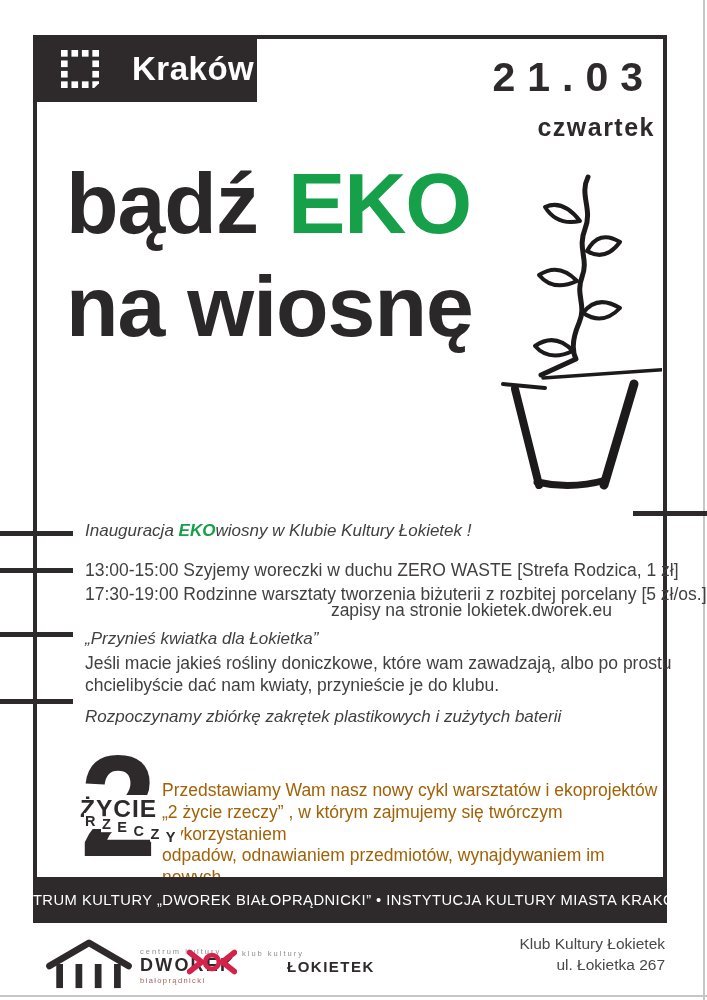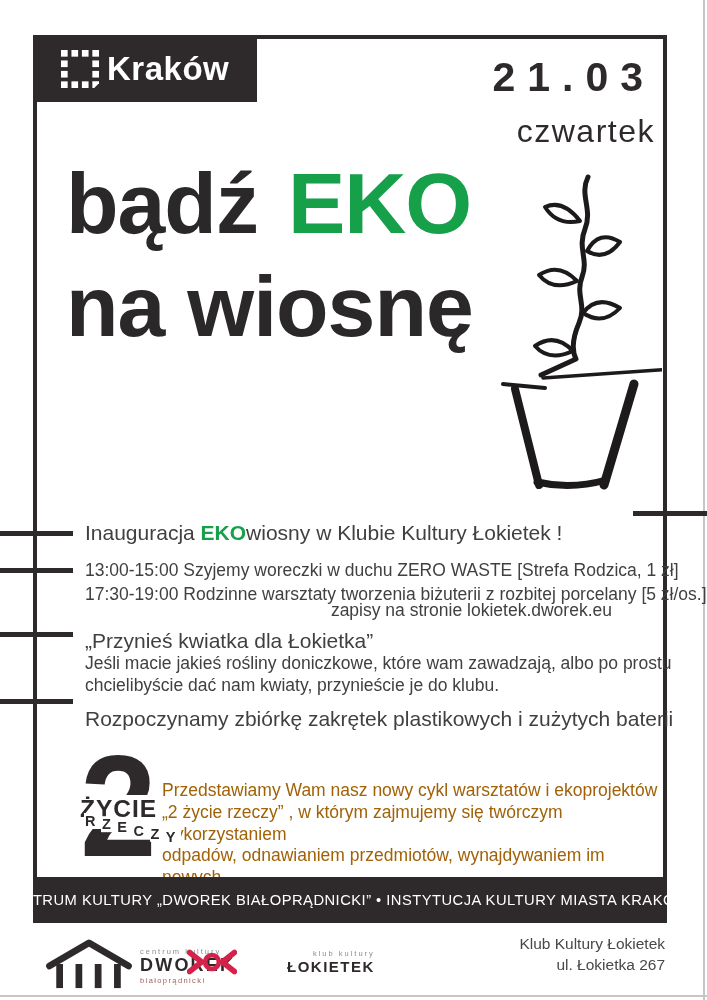--- a/index.html
+++ b/index.html
@@ -18,39 +18,39 @@
   
   .tick { position:absolute; height:5px; background:var(--ink); }
   .tick-l1 { left:0; top:531px; width:73px; }
   .tick-l2 { left:0; top:568px; width:73px; }
   .tick-l3 { left:0; top:632px; width:73px; }
   .tick-l4 { left:0; top:699px; width:73px; }
   .tick-r1 { left:633px; top:511px; width:74px; }
 
   
   .krakow-box { position:absolute; left:33px; top:35px; width:224px; height:67px;
-                background:var(--ink); display:flex; align-items:center; padding-left:28px; gap:8px; }
+                background:var(--ink); display:flex; align-items:center; padding-left:28px; gap:33px; }
   .krakow-box .wordmark { color:#fff; font-size:33px; font-weight:600; letter-spacing:.5px; }
 
   
   .date-block { position:absolute; right:52px; top:57px; text-align:right; color:var(--ink); }
   .date-day { font-size:41px; font-weight:700; letter-spacing:12px; line-height:1; }
-  .date-weekday { font-size:32px; font-weight:400; letter-spacing:1.5px; line-height:1; margin-top:17px; }
+  .date-weekday { font-size:25px; font-weight:700; letter-spacing:1.5px; line-height:1; margin-top:17px; }
 
   
   .title { position:absolute; left:66px; top:152px; color:#2b2829; font-weight:700;
            font-size:86px; line-height:103px; letter-spacing:-1px; white-space:nowrap; }
   .title .eko { color:var(--green); margin-left:30px; }
 
   
   .plant { position:absolute; left:487px; top:163px; width:175px; height:340px; }
 
   
   .txt { position:absolute; left:85px; color:#413f40; }
-  .h-line { font-size:21px; }
+  .h-line { font-size:17px;font-style:italic; }
   .small-line { font-size:17.5px; }
   .intro { top:521px; }
   .intro .eko { color:var(--green); font-weight:700; }
   .sched { top:559px; line-height:23.5px; }
   .signup { top:600px; width:527px; text-align:right; }
   .flower-head { top:629px; }
   .flower-body { top:653px; line-height:21.5px; }
   .collect { top:707px; }
 
   
@@ -69,21 +69,21 @@
          display:flex; align-items:center; justify-content:center; }
   .bar span { color:#fff; font-size:15.5px; letter-spacing:.5px; white-space:nowrap;
               transform:scaleX(.95); font-weight:400; }
 
   
   .dworek-logo { position:absolute; left:45px; top:938px; display:flex; align-items:flex-start; gap:7px; }
   .dworek-text { padding-top:9px; }
   .logo-small { font-size:7.5px; letter-spacing:2px; color:#8f8d8d; white-space:nowrap; }
   .logo-small.red { color:#a3605c; letter-spacing:1.4px; }
   .dworek-name { font-size:18px; font-weight:700; letter-spacing:2.2px; color:var(--ink); line-height:1.1; }
-  .lokietek-logo { position:absolute; left:187px; top:948px; display:flex; align-items:flex-start; gap:5px;text-align:right; }
+  .lokietek-logo { position:absolute; left:187px; top:948px; display:flex; align-items:flex-start; gap:5px; }
   .lokietek-text { padding-top:1px; }
   .lokietek-name { font-size:15px; font-weight:700; letter-spacing:1.5px; color:var(--ink); line-height:1.2;margin-left:45px; }
   .contact { position:absolute; right:42px; top:933px; text-align:right; font-size:15.5px;
              line-height:21px; color:#4a4847; }
 </style>
 </head>
 <body>
 
 <div class="poster">
 

